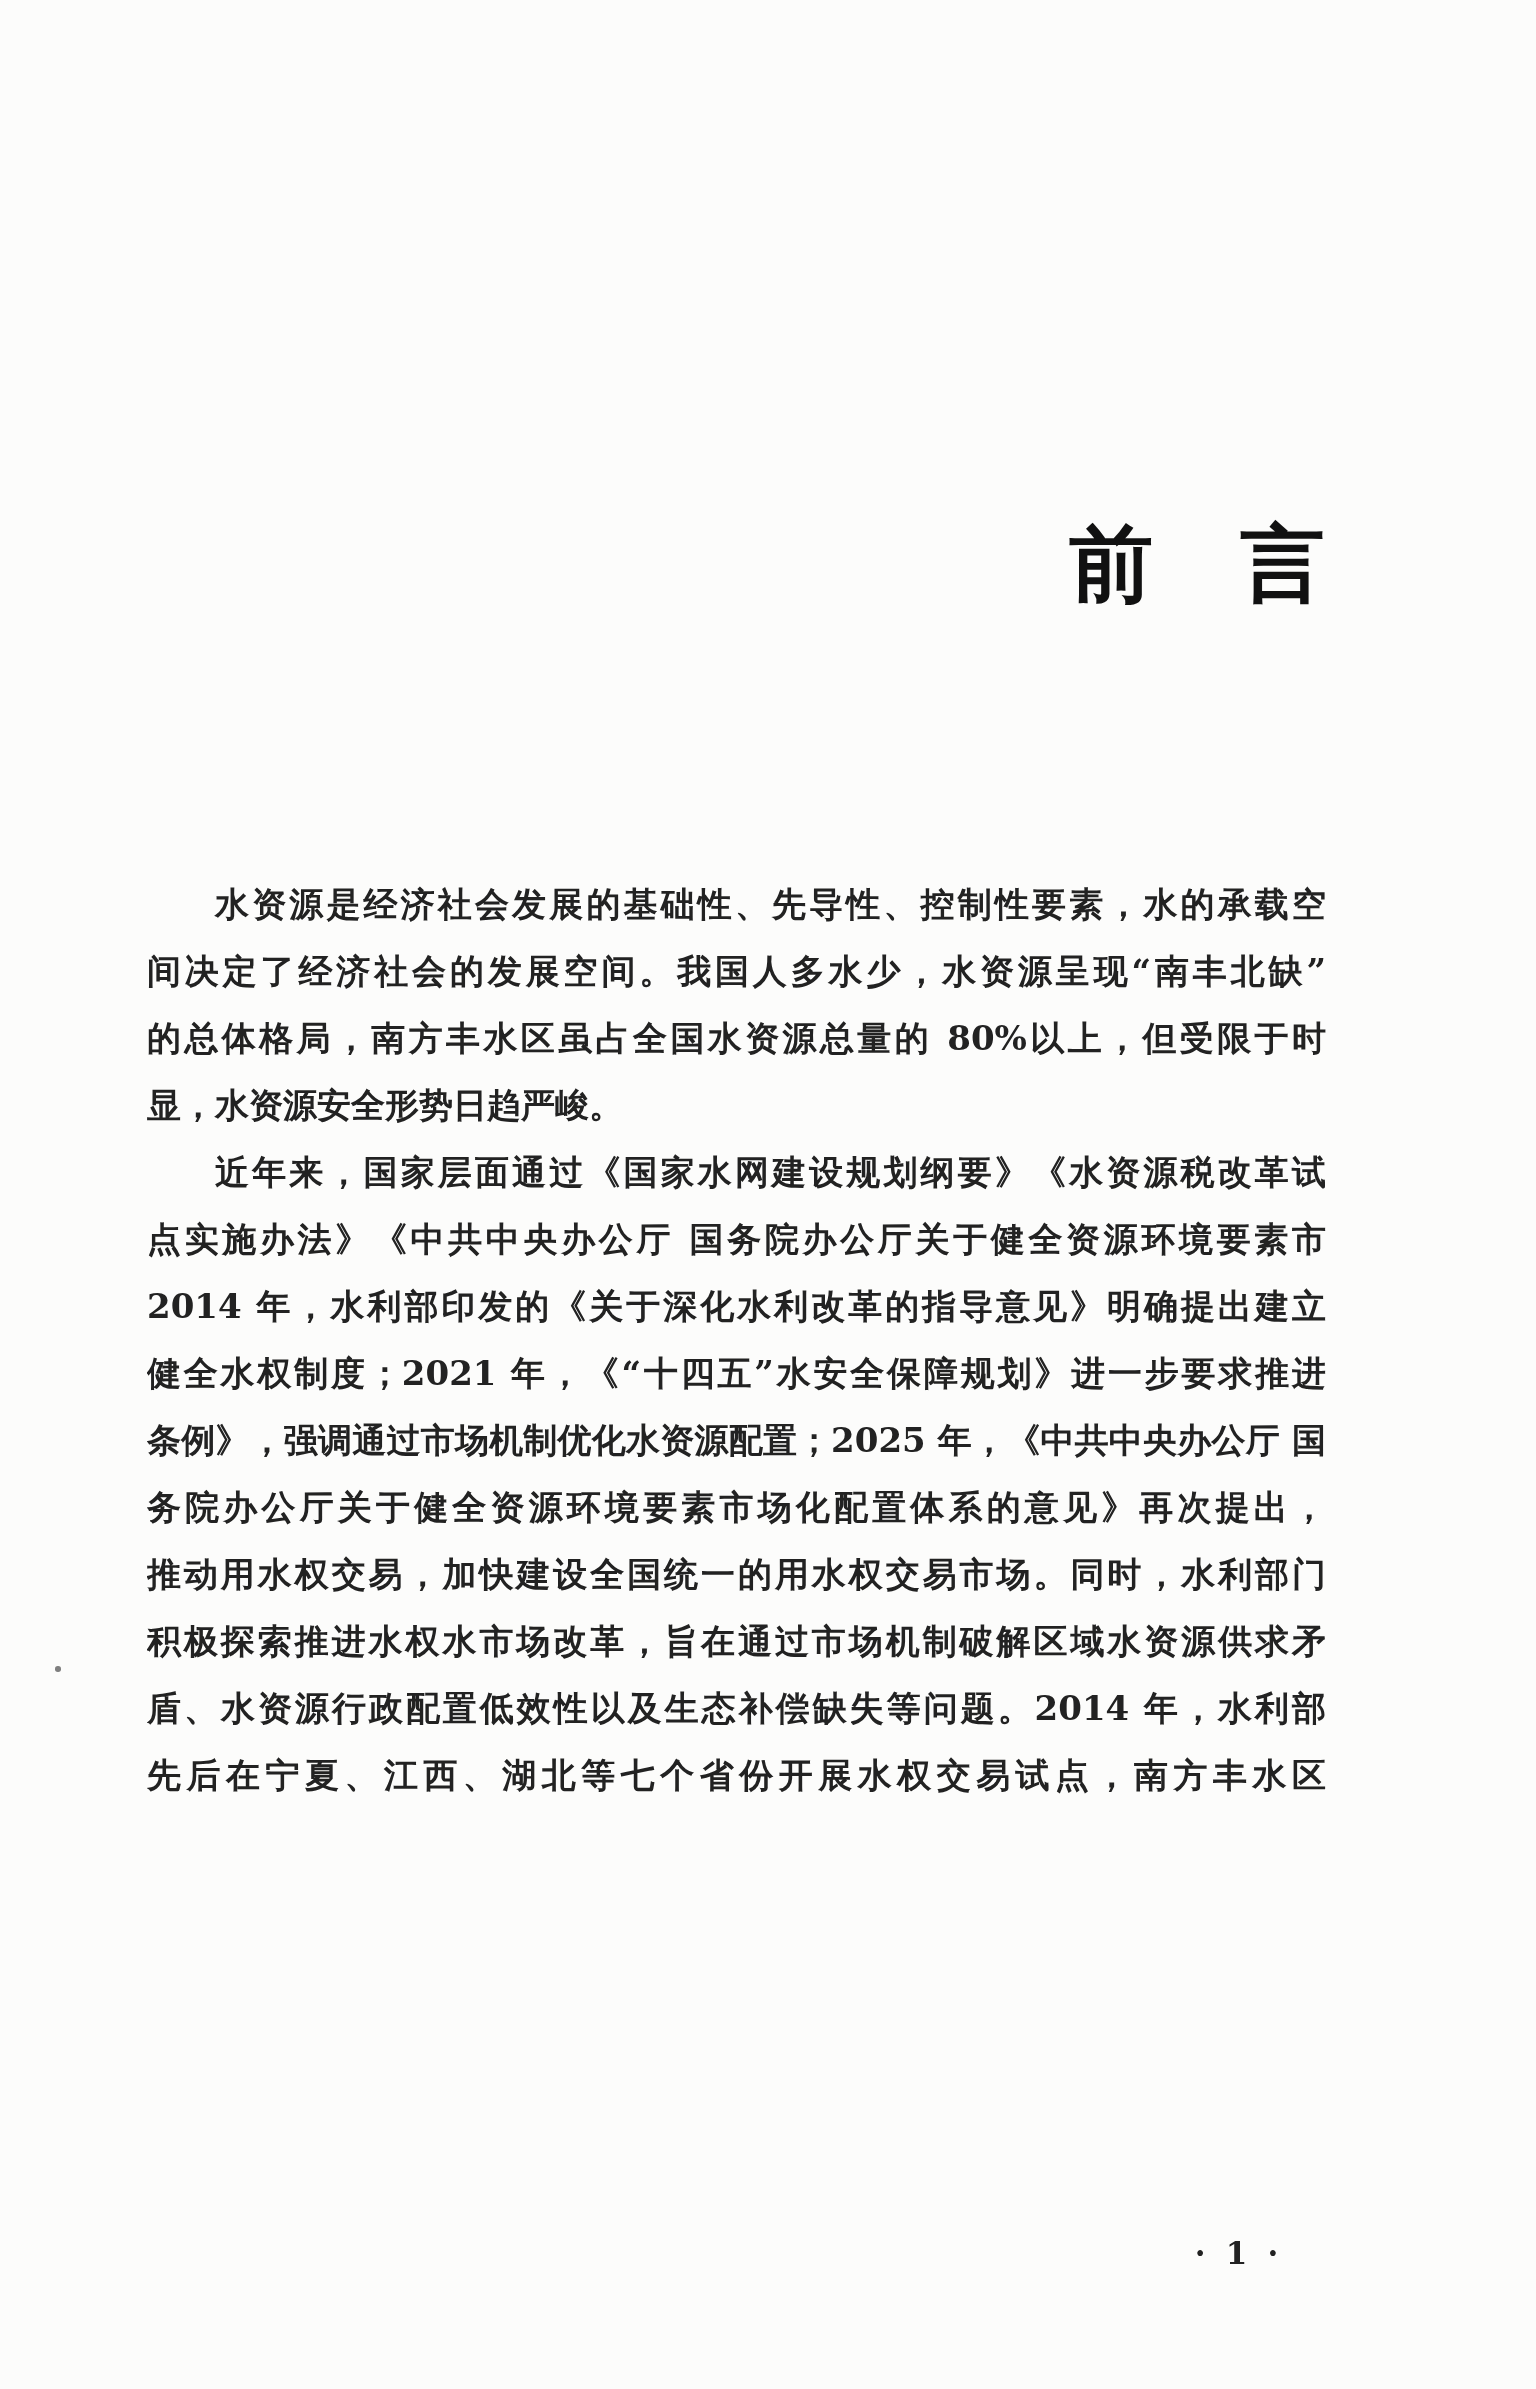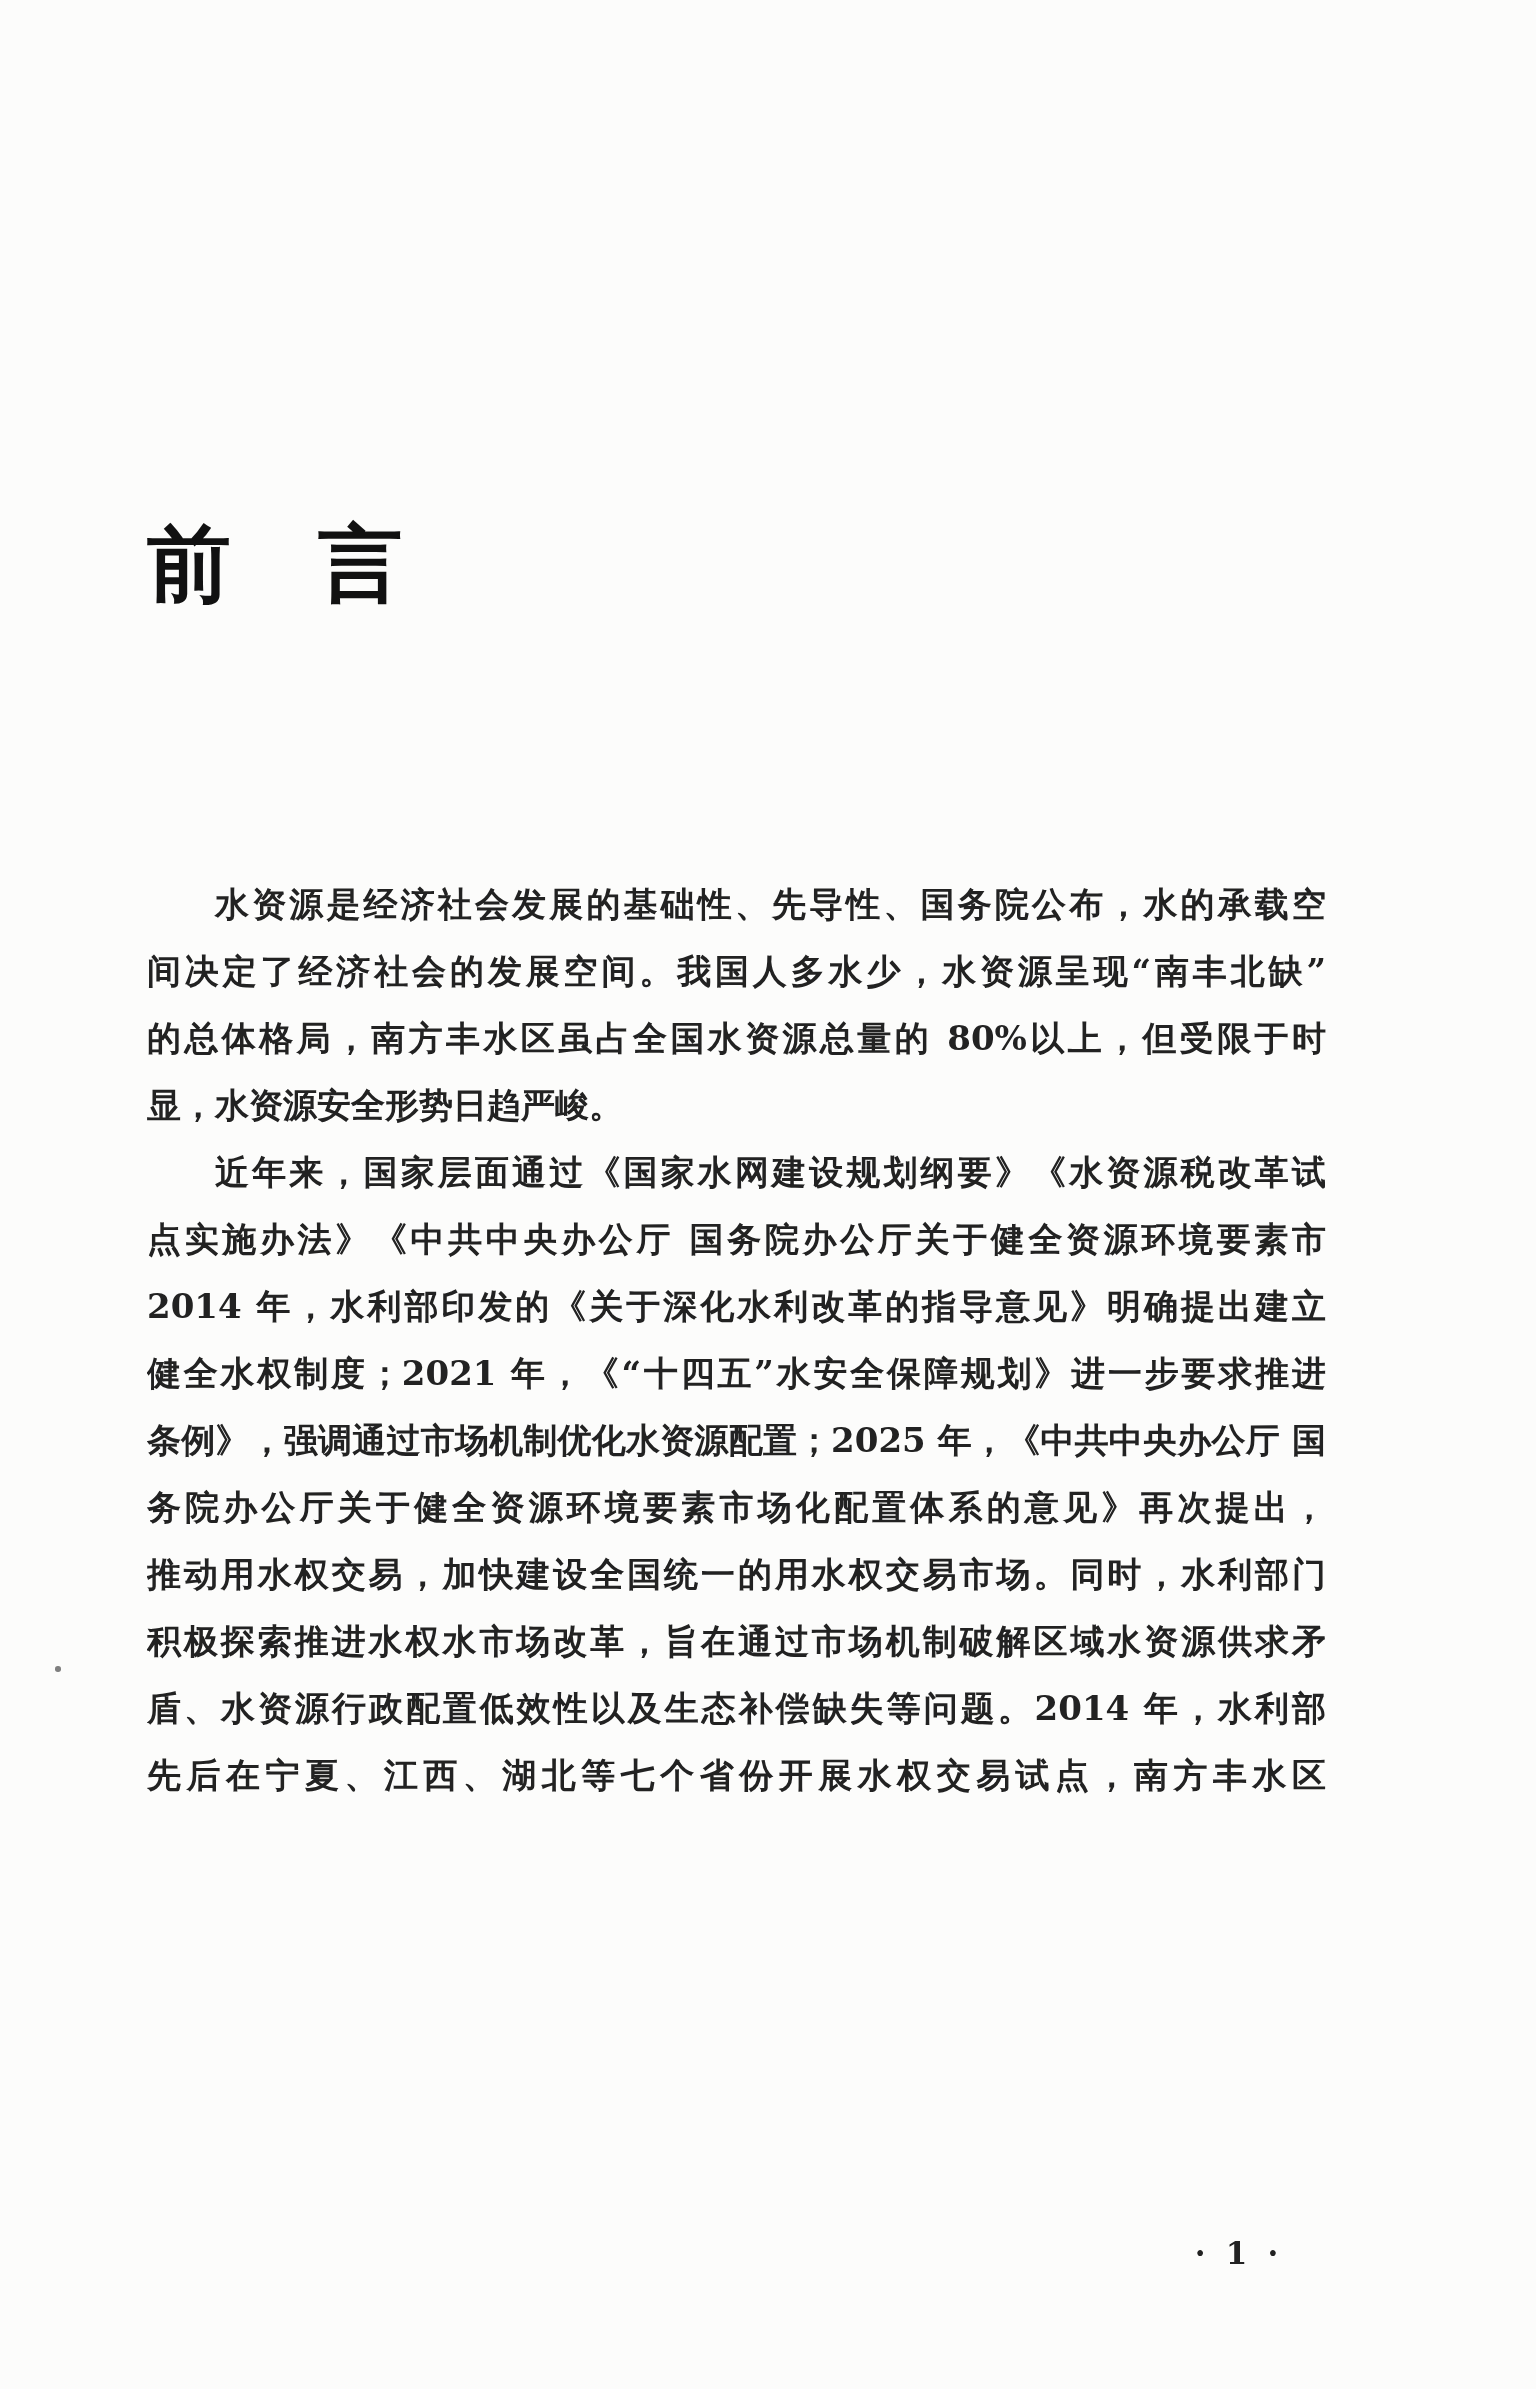--- a/index.html
+++ b/index.html
@@ -15,21 +15,21 @@
     color: #1e1e1e;
     overflow: hidden;
   }
 
   
   .page-title {
     position: absolute;
     top: 522px;
     left: 147px;
     width: 1179px;
-    text-align: left;
+    text-align: right;
     font-size: 84px;
     font-weight: 700;
     line-height: 1;
     color: #111;
     letter-spacing: 1.6px;
     white-space: pre;
   }
 
   
   .preface-body {
@@ -87,21 +87,21 @@
     opacity: .75;
   }
 </style>
 </head>
 <body>
 
 <div class="page-title">前　言</div>
 
 <div class="preface-body">
     <div class="paragraph">
-      <div class="line first">水资源是经济社会发展的基础性、先导性、国务院公布，水的承载空</div>
+      <div class="line first">水资源是经济社会发展的基础性、先导性、控制性要素，水的承载空</div>
       <div class="line">间决定了经济社会的发展空间。我国人多水少，水资源呈现“南丰北缺”</div>
       <div class="line">的总体格局，南方丰水区虽占全国水资源总量的 80%以上，但受限于时</div>
       <div class="line short-last">显，水资源安全形势日趋严峻。</div>
     </div>
     <div class="paragraph">
       <div class="line first">近年来，国家层面通过《国家水网建设规划纲要》《水资源税改革试</div>
       <div class="line">点实施办法》《中共中央办公厅 国务院办公厅关于健全资源环境要素市</div>
       <div class="line">2014 年，水利部印发的《关于深化水利改革的指导意见》明确提出建立</div>
       <div class="line">健全水权制度；2021 年，《“十四五”水安全保障规划》进一步要求推进</div>
       <div class="line">条例》，强调通过市场机制优化水资源配置；2025 年，《中共中央办公厅 国</div>

